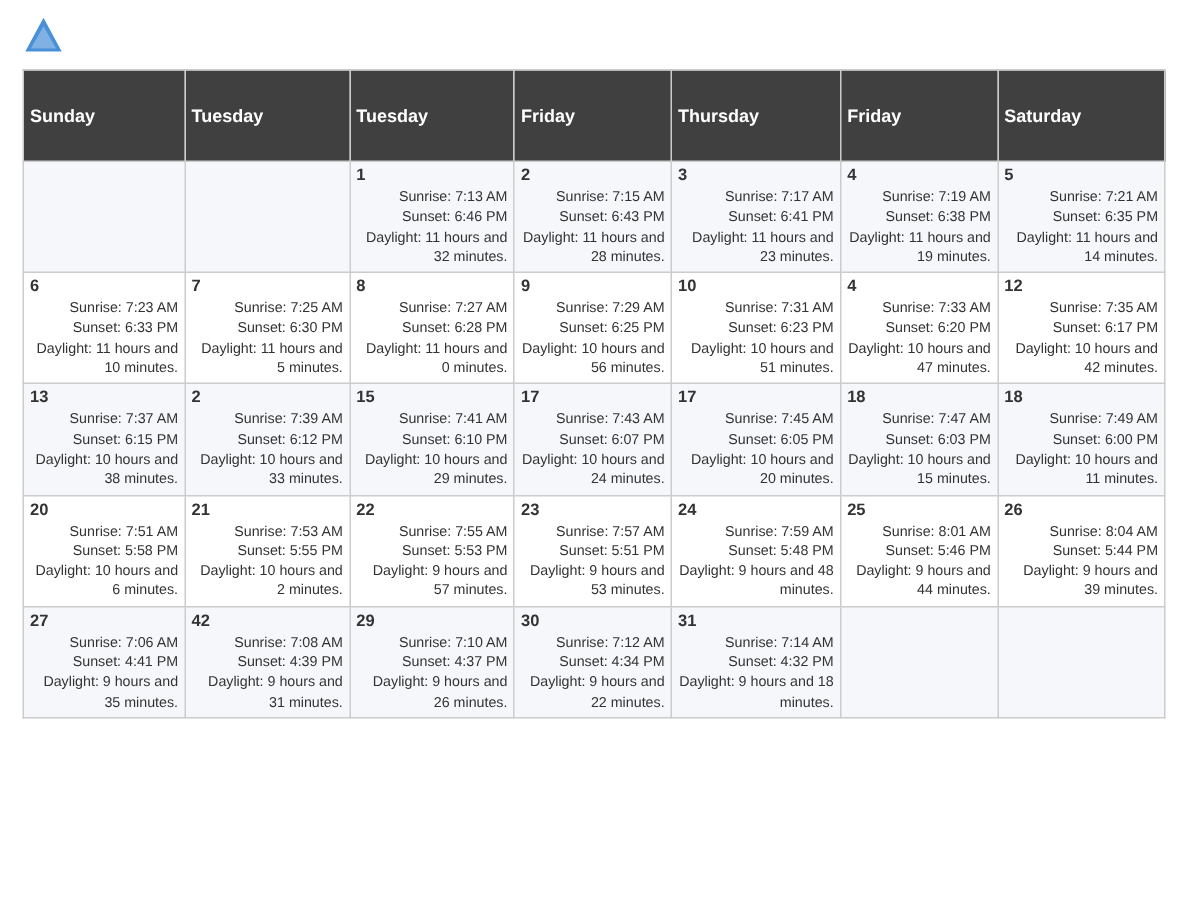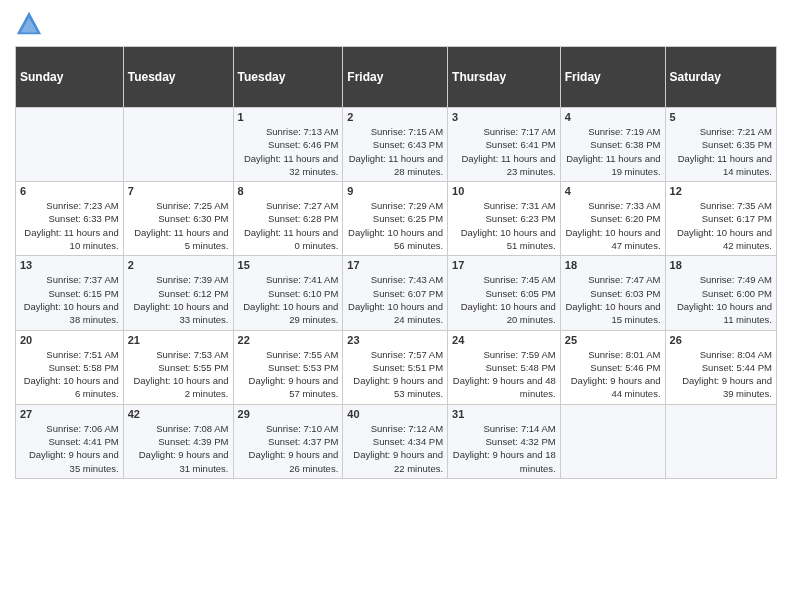--- a/index.html
+++ b/index.html
@@ -249,21 +249,21 @@
           </td>
           <td>
             <span class="day-num">42</span>
             <div class="day-info">Sunrise: 7:08 AM<br>Sunset: 4:39 PM<br>Daylight: 9 hours and 31 minutes.</div>
           </td>
           <td>
             <span class="day-num">29</span>
             <div class="day-info">Sunrise: 7:10 AM<br>Sunset: 4:37 PM<br>Daylight: 9 hours and 26 minutes.</div>
           </td>
           <td>
-            <span class="day-num">40</span>
+            <span class="day-num">30</span>
             <div class="day-info">Sunrise: 7:12 AM<br>Sunset: 4:34 PM<br>Daylight: 9 hours and 22 minutes.</div>
           </td>
           <td>
             <span class="day-num">31</span>
             <div class="day-info">Sunrise: 7:14 AM<br>Sunset: 4:32 PM<br>Daylight: 9 hours and 18 minutes.</div>
           </td>
           <td class="empty-cell"></td>
           <td class="empty-cell"></td>
         </tr>
       </tbody>

